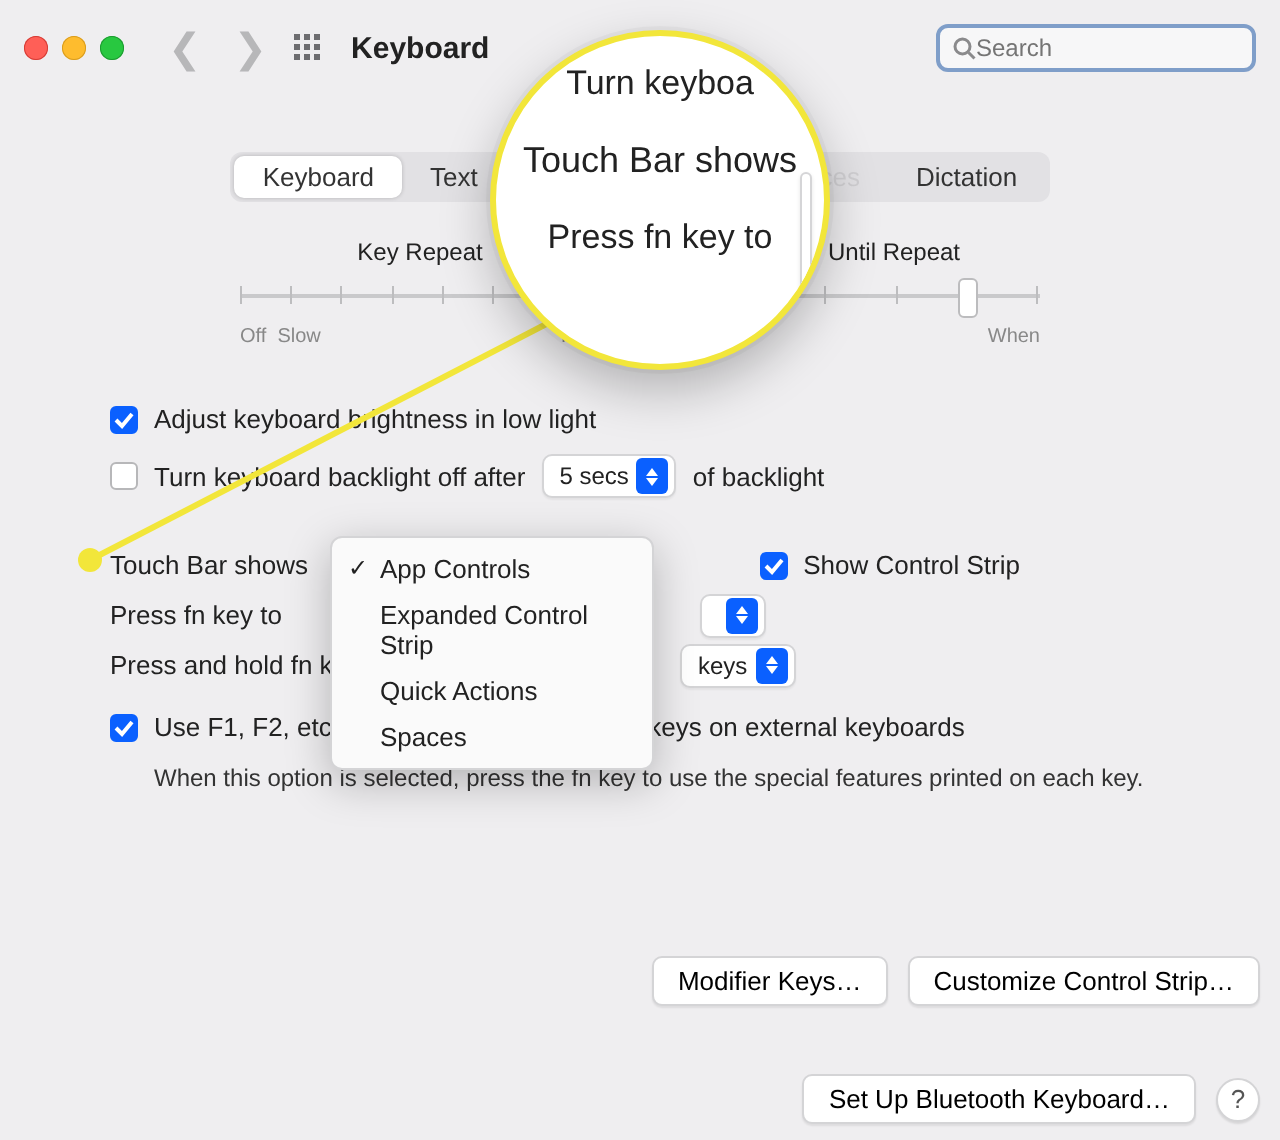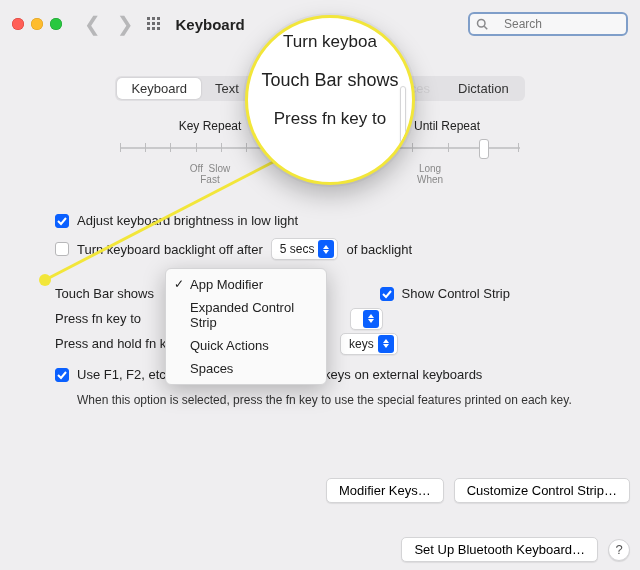--- a/index.html
+++ b/index.html
@@ -29,21 +29,21 @@
     font-size: 20px; color: #b7b7b9; padding: 0 4px; user-select:none;
   }
   .grid-icon svg { display:block; }
   .title { font-size: 15px; font-weight: 600; margin-left: 6px; }
   .search {
     margin-left: auto;
     width: 160px; height: 24px;
     border: 2px solid #7f9ec9;
     border-radius: 6px;
     background: #f7f7f8;
-    display:flex; align-items:center; gap:16px;
+    display:flex; align-items:center; gap:0;
     padding: 0 6px;
   }
   .search svg { flex:none; }
   .search input {
     border:none; outline:none; background:transparent;
     font-size:12px; flex:1; color:#555;
   }
   
   .tabs {
     display:flex; justify-content:center; margin-top: 28px;
@@ -66,21 +66,21 @@
   .tick {
     position:absolute; top:2px; width:1px; height:9px; background:#bdbdbf;
   }
   .rail {
     position:absolute; top:6px; left:0; right:0; height:2px; background:#c9c9cb;
   }
   .knob {
     position:absolute; top:-2px; width:10px; height:20px;
     background:#fff; border:1px solid #bcbcbe; border-radius:3px;
   }
-  .slider-ends { display:flex; justify-content:space-between; font-size:10px; color:#888; margin-top:2px;flex-direction:column;}
+  .slider-ends { display:flex; justify-content:space-between; font-size:10px; color:#888; margin-top:2px;}
   
   .content { padding: 18px 42px 0 55px; }
   .row { display:flex; align-items:center; gap:8px; margin: 10px 0; font-size:13px; }
   .cb {
     width:14px; height:14px; border-radius:3px; border:1px solid #b7b7b9;
     background:#fff; display:inline-flex; align-items:center; justify-content:center;
     flex:none;
   }
   .cb.checked { background:#0a60ff; border-color:#0a60ff; }
   .cb.checked svg { display:block; }
@@ -287,21 +287,21 @@
         <svg width="10" height="10" viewBox="0 0 10 10">
           <polyline points="1,5 4,8 9,2" fill="none" stroke="#fff" stroke-width="2"></polyline>
         </svg>
       </span>
     <span>Use F1, F2, etc. keys as standard function keys on external keyboards</span>
   </div>
   <div class="hint">When this option is selected, press the fn key to use the special features printed on each key.</div>
 </div>
 
 <div class="menu">
-  <div class="menu-item sel">App Modifier</div>
+  <div class="menu-item sel">App Controls</div>
   <div class="menu-item">Expanded Control Strip</div>
   <div class="menu-item">Quick Actions</div>
   <div class="menu-item">Spaces</div>
 </div>
 
 <div class="bottom1">
   <button class="btn">Modifier Keys…</button>
   <button class="btn">Customize Control Strip…</button>
 </div>
 <div class="bottom2">

